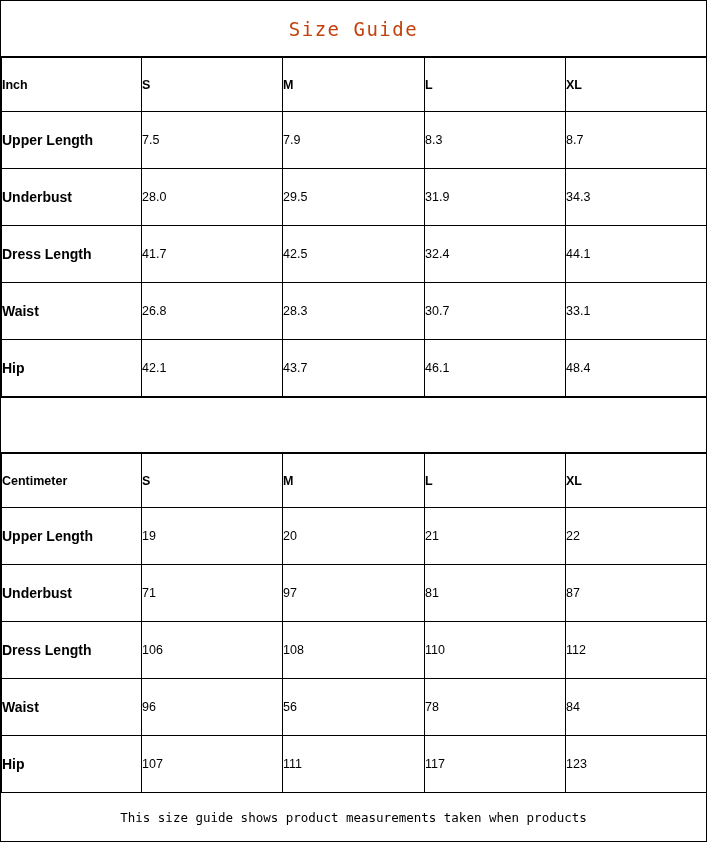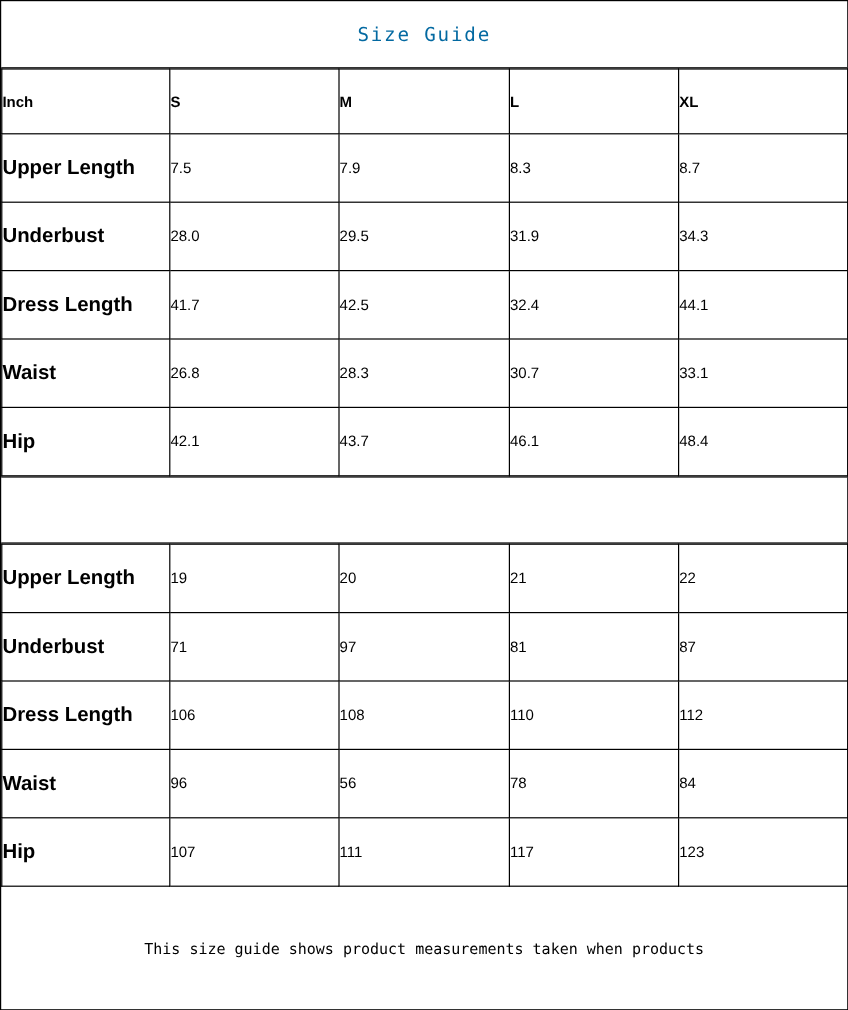--- a/index.html
+++ b/index.html
@@ -23,44 +23,44 @@
     display: flex;
     flex-direction: column;
   }
   .title {
     height: 55px;
     min-height: 55px;
     display: flex;
     align-items: center;
     justify-content: center;
     font-family: "DejaVu Sans Mono", monospace;
-    font-size: 16px;
+    font-size: 19px;
     letter-spacing: 1.5px;
-    color: #0369a1;
+    color: #c2410c;
     border-bottom: 1px solid #000000;
   }
   table.size-table {
     width: 100%;
     border-collapse: collapse;
     table-layout: fixed;
   }
   table.size-table td {
     border: 1px solid #000000;
     text-align: left;
     vertical-align: middle;
     font-size: 12.5px;
     padding: 0;
   }
   table.size-table td.head-cell {
     font-weight: bold;
     font-size: 12.5px;
   }
   table.size-table td.row-label {
     font-weight: bold;
-    font-size: 17px;
+    font-size: 14px;
   }
   col.c0 { width: 140px; }
   col.c1 { width: 141px; }
   col.c2 { width: 142px; }
   col.c3 { width: 141px; }
   col.c4 { width: 141px; }
 
   tr.data-row td { height: 56px; }
   tr.header-row td { height: 53px; }
   .spacer-block {
@@ -149,20 +149,27 @@
 
   <table class="size-table">
     <colgroup>
         <col class="c0">
         <col class="c1">
         <col class="c2">
         <col class="c3">
         <col class="c4">
       </colgroup>
     <tbody>
+      <tr class="header-row">
+        <td class="head-cell">Centimeter</td>
+        <td class="head-cell">S</td>
+        <td class="head-cell">M</td>
+        <td class="head-cell">L</td>
+        <td class="head-cell">XL</td>
+      </tr>
       <tr class="data-row">
         <td class="row-label">Upper Length</td>
         <td>19</td>
         <td>20</td>
         <td>21</td>
         <td>22</td>
       </tr>
       <tr class="data-row">
         <td class="row-label">Underbust</td>
         <td>71</td>

